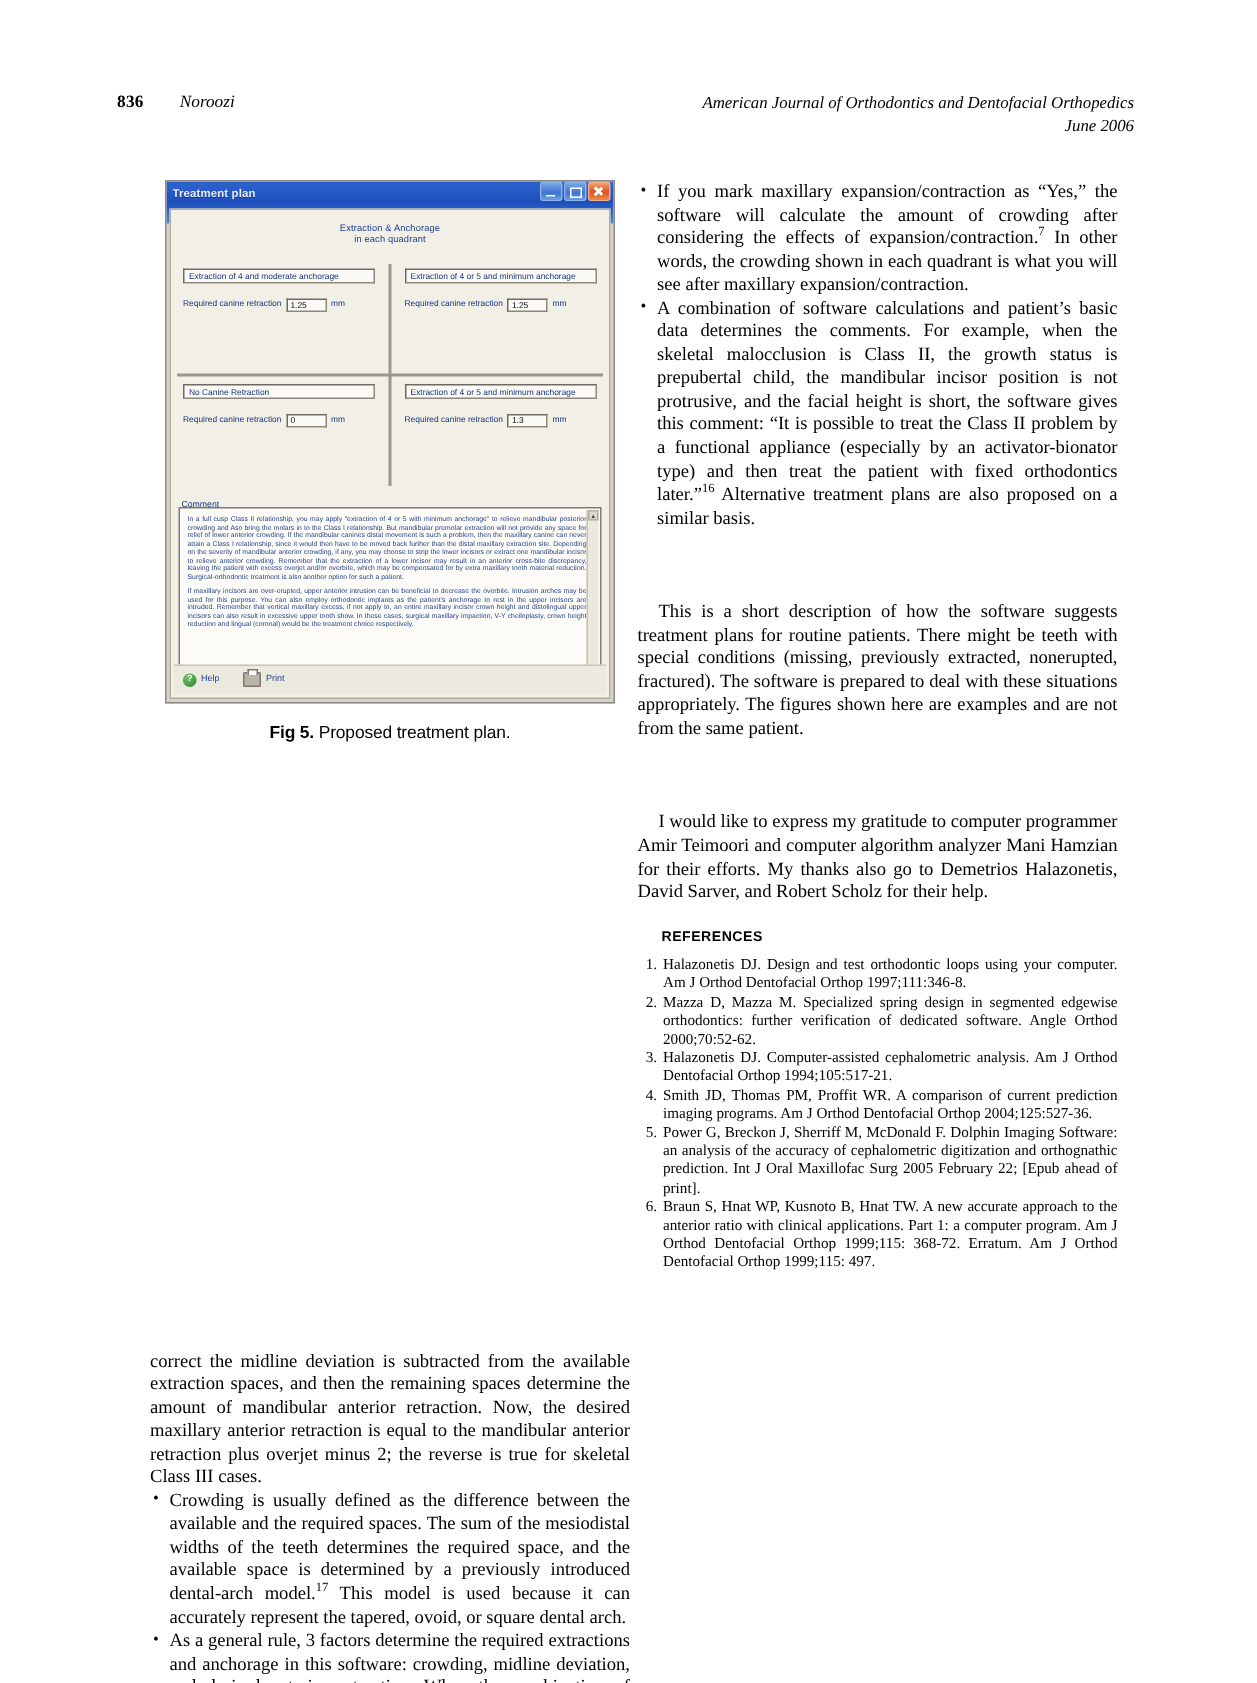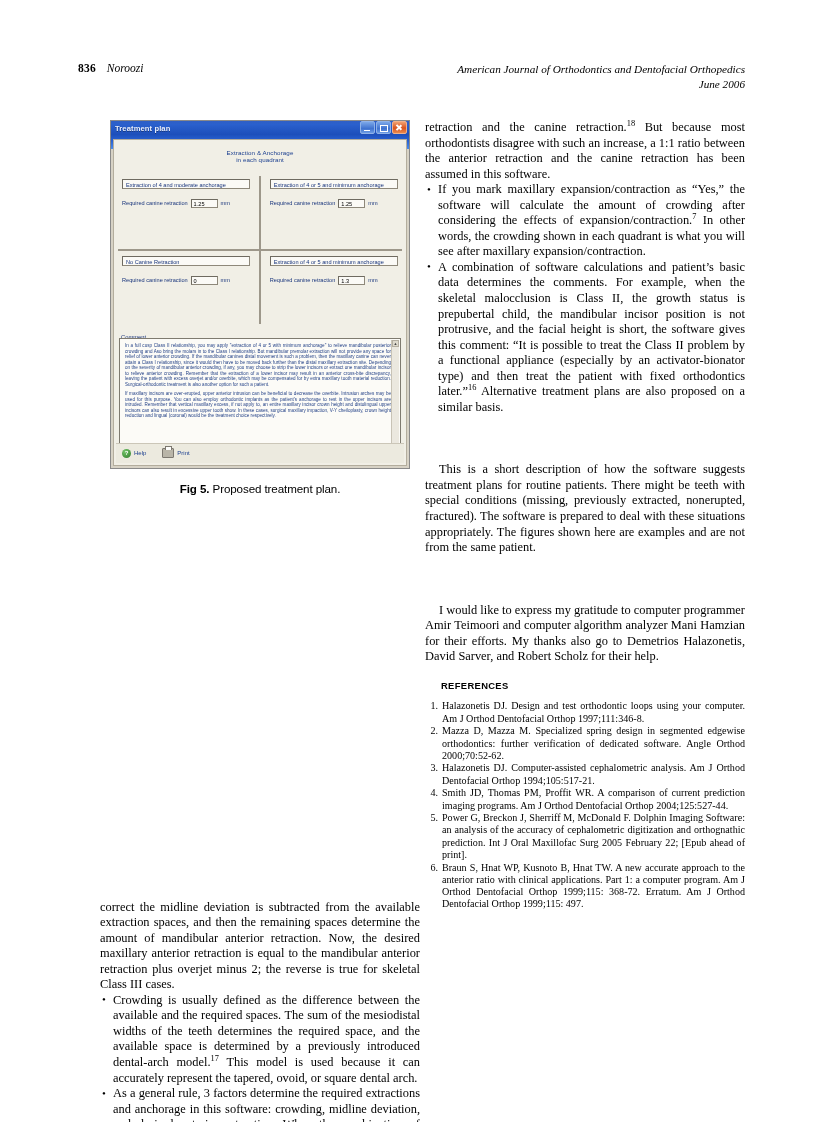--- a/index.html
+++ b/index.html
@@ -39,26 +39,26 @@
     font-size: 11.5px;
     font-family: "Liberation Serif", serif;
   }
   .rh-page-num {
     font-weight: bold;
     font-style: normal;
     letter-spacing: 0.2px;
   }
   .rh-author {
     font-style: italic;
-    margin-left: 11px;
+    margin-left: 24px;
     text-align: right;
   }
   .rh-right {
     position: absolute;
-    right: 15px;
+    right: 4px;
     top: 0;
     text-align: right;
     font-style: italic;
     font-size: 11.2px;
     line-height: 15px;
   }
 
   
   .col {
     position: absolute;
@@ -509,23 +509,20 @@
     </div>
 
     <div class="bullet-item">
       <span>As a general rule, 3 factors determine the required extractions and anchorage in this software: crowding, midline deviation, and desired anterior retraction. When the combination of these factors is 4 mm or less in a jaw (2 mm or less in a quadrant), nonextraction treatment is suggested.</span>
     </div>
 
   </div>
 
   <div class="col col-right">
 
-    <p>
-      <span>retraction and the canine retraction.</span><sup>18</sup><span> But because most orthodontists disagree with such an increase, a 1:1 ratio between the anterior retraction and the canine retraction has been assumed in this software.</span>
-    </p>
 
     <div class="bullet-item">
       <span>If you mark maxillary expansion/contraction as “Yes,” the software will calculate the amount of crowding after considering the effects of expansion/contraction.</span><sup>7</sup><span> In other words, the crowding shown in each quadrant is what you will see after maxillary expansion/contraction.</span>
     </div>
 
     <div class="bullet-item">
       <span>A combination of software calculations and patient’s basic data determines the comments. For example, when the skeletal malocclusion is Class II, the growth status is prepubertal child, the mandibular incisor position is not protrusive, and the facial height is short, the software gives this comment: “It is possible to treat the Class II problem by a functional appliance (especially by an activator-bionator type) and then treat the patient with fixed orthodontics later.”</span><sup>16</sup><span> Alternative treatment plans are also proposed on a similar basis.</span>
     </div>
 
     <div class="spacer-sm"></div>
@@ -534,20 +531,20 @@
     <div class="spacer-sm"></div>
     <p class="para-indent">I would like to express my gratitude to computer programmer Amir Teimoori and computer algorithm analyzer Mani Hamzian for their efforts. My thanks also go to Demetrios Halazonetis, David Sarver, and Robert Scholz for their help.</p>
 
     <div class="spacer-md"></div>
     <div class="ref-head">REFERENCES</div>
 
     <ul class="ref-list">
       <li><span class="ref-num">1.</span><span>Halazonetis DJ. Design and test orthodontic loops using your computer. Am J Orthod Dentofacial Orthop 1997;111:346-8.</span></li>
       <li><span class="ref-num">2.</span><span>Mazza D, Mazza M. Specialized spring design in segmented edgewise orthodontics: further verification of dedicated software. Angle Orthod 2000;70:52-62.</span></li>
       <li><span class="ref-num">3.</span><span>Halazonetis DJ. Computer-assisted cephalometric analysis. Am J Orthod Dentofacial Orthop 1994;105:517-21.</span></li>
-      <li><span class="ref-num">4.</span><span>Smith JD, Thomas PM, Proffit WR. A comparison of current prediction imaging programs. Am J Orthod Dentofacial Orthop 2004;125:527-44.</span></li>
+      <li><span class="ref-num">4.</span><span>Smith JD, Thomas PM, Proffit WR. A comparison of current prediction imaging programs. Am J Orthod Dentofacial Orthop 2004;125:527-36.</span></li>
       <li><span class="ref-num">5.</span><span>Power G, Breckon J, Sherriff M, McDonald F. Dolphin Imaging Software: an analysis of the accuracy of cephalometric digitization and orthognathic prediction. Int J Oral Maxillofac Surg 2005 February 22; [Epub ahead of print].</span></li>
       <li><span class="ref-num">6.</span><span>Braun S, Hnat WP, Kusnoto B, Hnat TW. A new accurate approach to the anterior ratio with clinical applications. Part 1: a computer program. Am J Orthod Dentofacial Orthop 1999;115: 368-72. Erratum. Am J Orthod Dentofacial Orthop 1999;115: 497.</span></li>
     </ul>
 
   </div>
 
 </div>
 
 </body></html>

